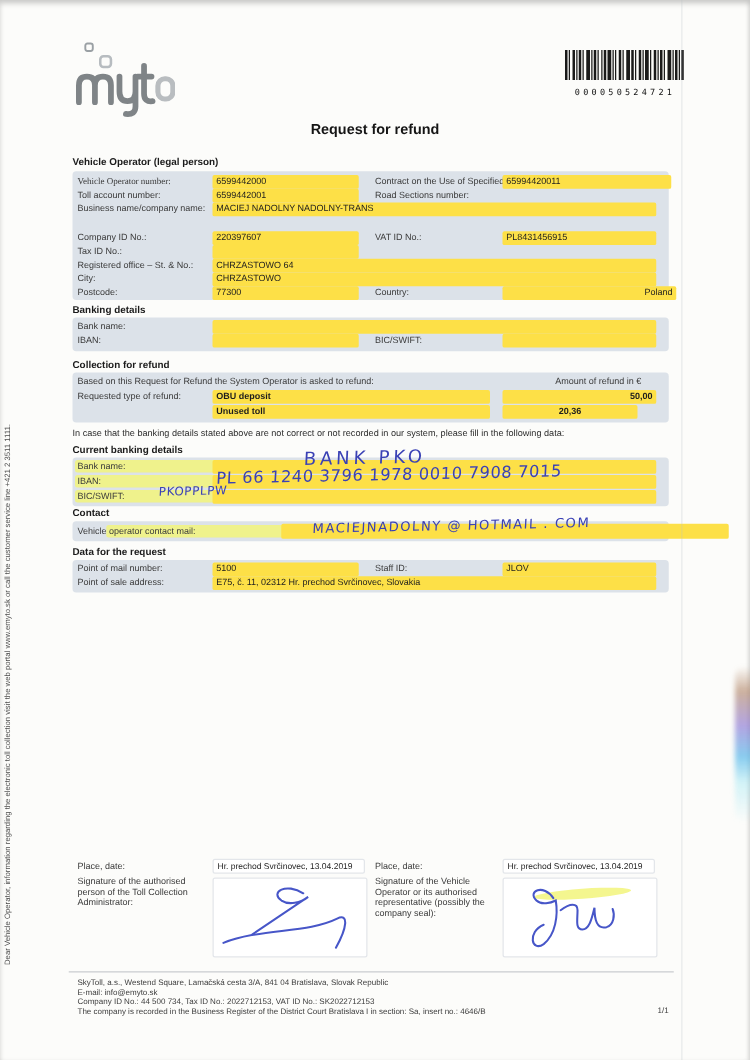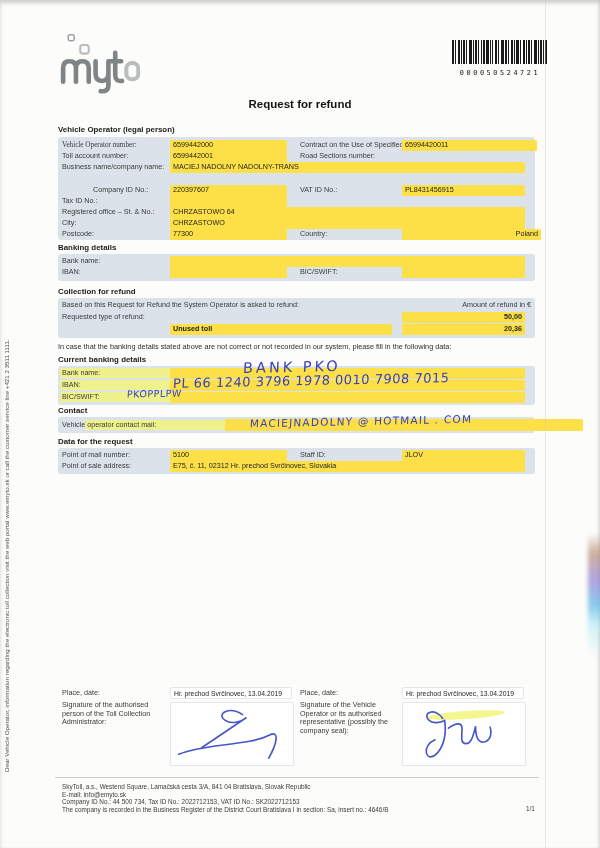--- a/index.html
+++ b/index.html
@@ -101,21 +101,21 @@
     <div class="lab" style="left:242px;top:3px;">Contract on the Use of Specified</div>
     <div class="box" style="left:344px;top:3px;width:135px;">65994420011</div>
 
     <div class="lab" style="left:4px;top:14px;">Toll account number:</div>
     <div class="box" style="left:112px;top:14px;width:117px;">6599442001</div>
     <div class="lab" style="left:242px;top:14px;">Road Sections number:</div>
 
     <div class="lab" style="left:4px;top:25px;">Business name/company name:</div>
     <div class="box" style="left:112px;top:25px;width:355px;">MACIEJ NADOLNY NADOLNY-TRANS</div>
 
-    <div class="lab" style="left:4px;top:48px;margin-left:31px;">Company ID No.:</div>
+    <div class="lab" style="left:4px;top:48px;">Company ID No.:</div>
     <div class="box" style="left:112px;top:48px;width:117px;">220397607</div>
     <div class="lab" style="left:242px;top:48px;">VAT ID No.:</div>
     <div class="box" style="left:344px;top:48px;width:123px;">PL8431456915</div>
 
     <div class="lab" style="left:4px;top:59px;">Tax ID No.:</div>
     <div class="box" style="left:112px;top:59px;width:117px;"></div>
 
     <div class="lab" style="left:4px;top:70px;">Registered office – St. &amp; No.:</div>
     <div class="box" style="left:112px;top:70px;width:355px;">CHRZASTOWO 64</div>
 
@@ -134,25 +134,26 @@
     <div class="box" style="left:112px;top:2px;width:355px;"></div>
     <div class="lab" style="left:4px;top:13px;">IBAN:</div>
     <div class="box" style="left:112px;top:13px;width:117px;"></div>
     <div class="lab" style="left:242px;top:13px;">BIC/SWIFT:</div>
     <div class="box" style="left:344px;top:13px;width:123px;"></div>
   </div>
 
   <div class="hdr" style="left:58px;top:287px;">Collection for refund</div>
   <div class="blk" style="left:58px;top:298px;width:477px;height:40px;">
     <div class="lab" style="left:4px;top:2px;">Based on this Request for Refund the System Operator is asked to refund:</div>
-    <div class="lab ra" style="left:346px;top:2px;width:127px;">Amount of refund in €</div>
+    <div class="lab ra" style="left:328px;top:2px;width:127px;">Amount of refund in €</div>
     <div class="lab" style="left:4px;top:14px;">Requested type of refund:</div>
+    <div class="box b" style="left:112px;top:14px;width:222px;">OBU deposit</div>
     <div class="box b ra" style="left:344px;top:14px;width:123px;">50,00</div>
     <div class="box b" style="left:112px;top:26px;width:222px;">Unused toll</div>
-    <div class="box b ra" style="left:344px;top:26px;width:123px;">20,36</div>
+    <div class="box b ra" style="left:344px;top:26px;width:108px;text-align:center;">20,36</div>
   </div>
   <div class="note" style="left:58px;top:342px;">In case that the banking details stated above are not correct or not recorded in our system, please fill in the following data:</div>
 
   <div class="hdr" style="left:58px;top:355px;">Current banking details</div>
   <div class="blk" style="left:58px;top:366px;width:477px;height:39px;">
     <div class="hlbar" style="left:2px;top:2px;width:114px;"></div>
     <div class="hlbar" style="left:2px;top:14px;width:114px;"></div>
     <div class="hlbar" style="left:2px;top:26px;width:114px;"></div>
     <div class="lab" style="left:4px;top:2px;">Bank name:</div>
     <div class="box" style="left:112px;top:2px;width:355px;"></div>

